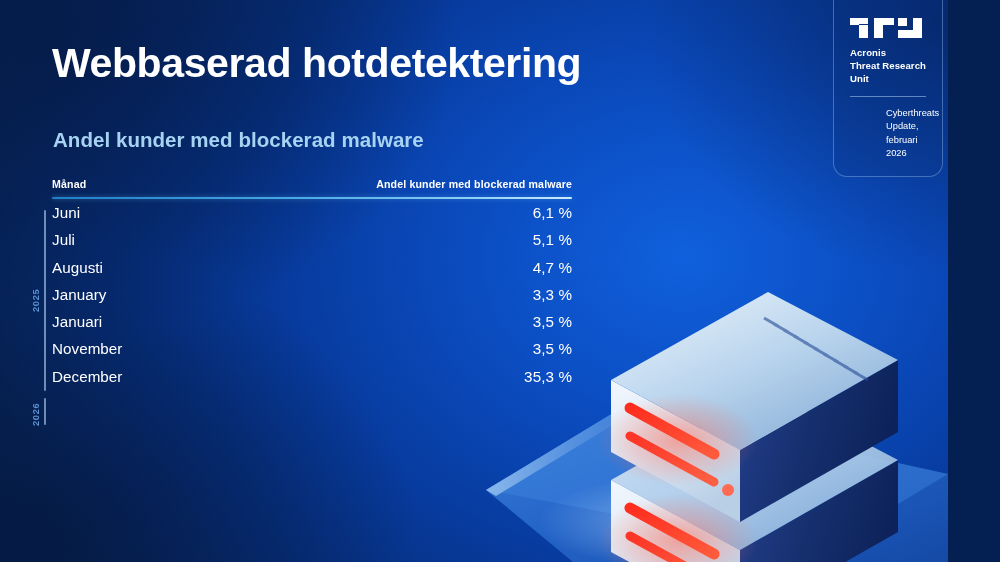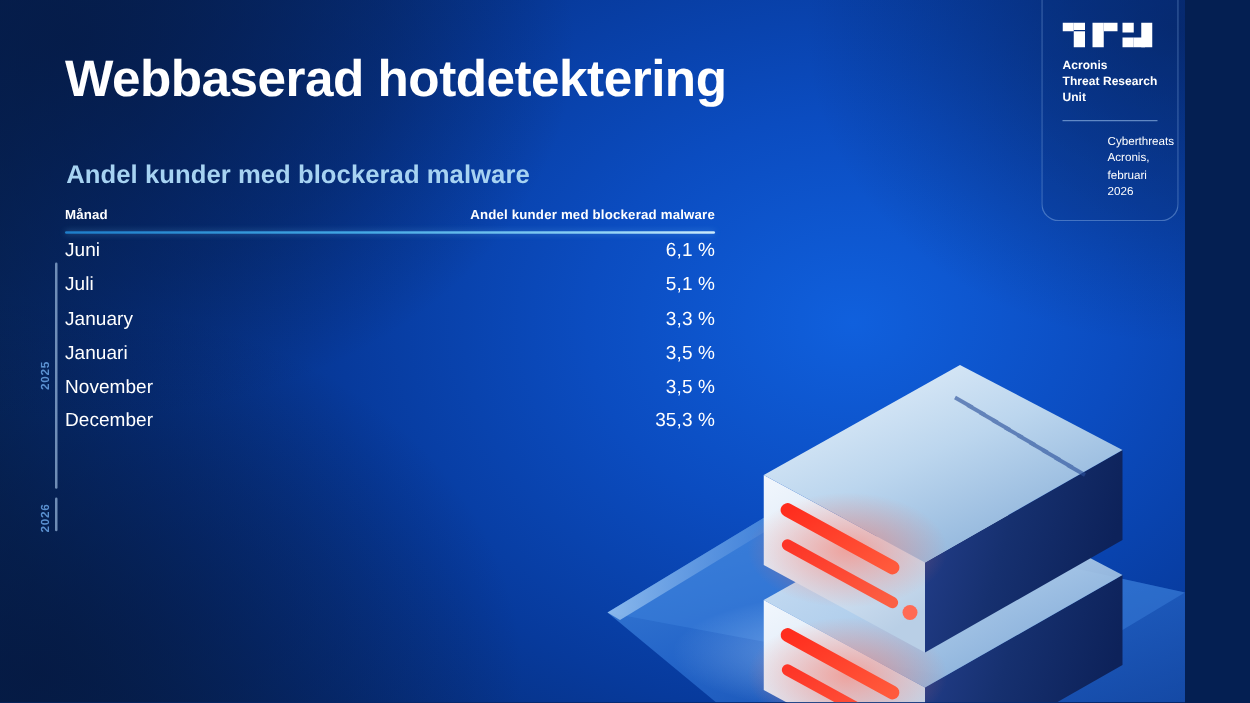--- a/index.html
+++ b/index.html
@@ -86,21 +86,21 @@
     line-height: 1.42;
     color: #ffffff;
     font-weight: normal;
     margin-left: 36px;
   }
 
   
   .table {
     position: absolute;
     left: 52px;
-    top: 166px;
+    top: 178px;
     width: 520px;
   }
   .thead {
     display: flex;
     justify-content: space-between;
     align-items: baseline;
     font-size: 10.6px;
     font-weight: bold;
     color: #ffffff;
     letter-spacing: 0.15px;
@@ -259,21 +259,21 @@
       <polygon points="63,0 72,0 72,20 63,20"></polygon>
     </svg>
     <div class="badge-org">
       <div>Acronis</div>
       <div>Threat Research</div>
       <div>Unit</div>
     </div>
     <div class="badge-rule"></div>
     <div class="badge-sub">
       <div>Cyberthreats</div>
-      <div>Acronis,</div>
+      <div>Update,</div>
       <div>februari 2026</div>
     </div>
   </div>
 
   <div class="bracket bracket-2025"></div>
   <div class="bracket bracket-2026"></div>
   <div class="yearlabel year-2025">2025</div>
   <div class="yearlabel year-2026">2026</div>
 
   <div class="table">
@@ -285,20 +285,24 @@
     <div id="rows">
         <div class="trow">
           <span class="tmonth">Juni</span>
           <span class="tvalue">6,1 %</span>
         </div>
         <div class="trow">
           <span class="tmonth">Juli</span>
           <span class="tvalue">5,1 %</span>
         </div>
         <div class="trow">
+          <span class="tmonth">Augusti</span>
+          <span class="tvalue">4,7 %</span>
+        </div>
+        <div class="trow">
           <span class="tmonth">January</span>
           <span class="tvalue">3,3 %</span>
         </div>
         <div class="trow">
           <span class="tmonth">Januari</span>
           <span class="tvalue">3,5 %</span>
         </div>
         <div class="trow">
           <span class="tmonth">November</span>
           <span class="tvalue">3,5 %</span>

